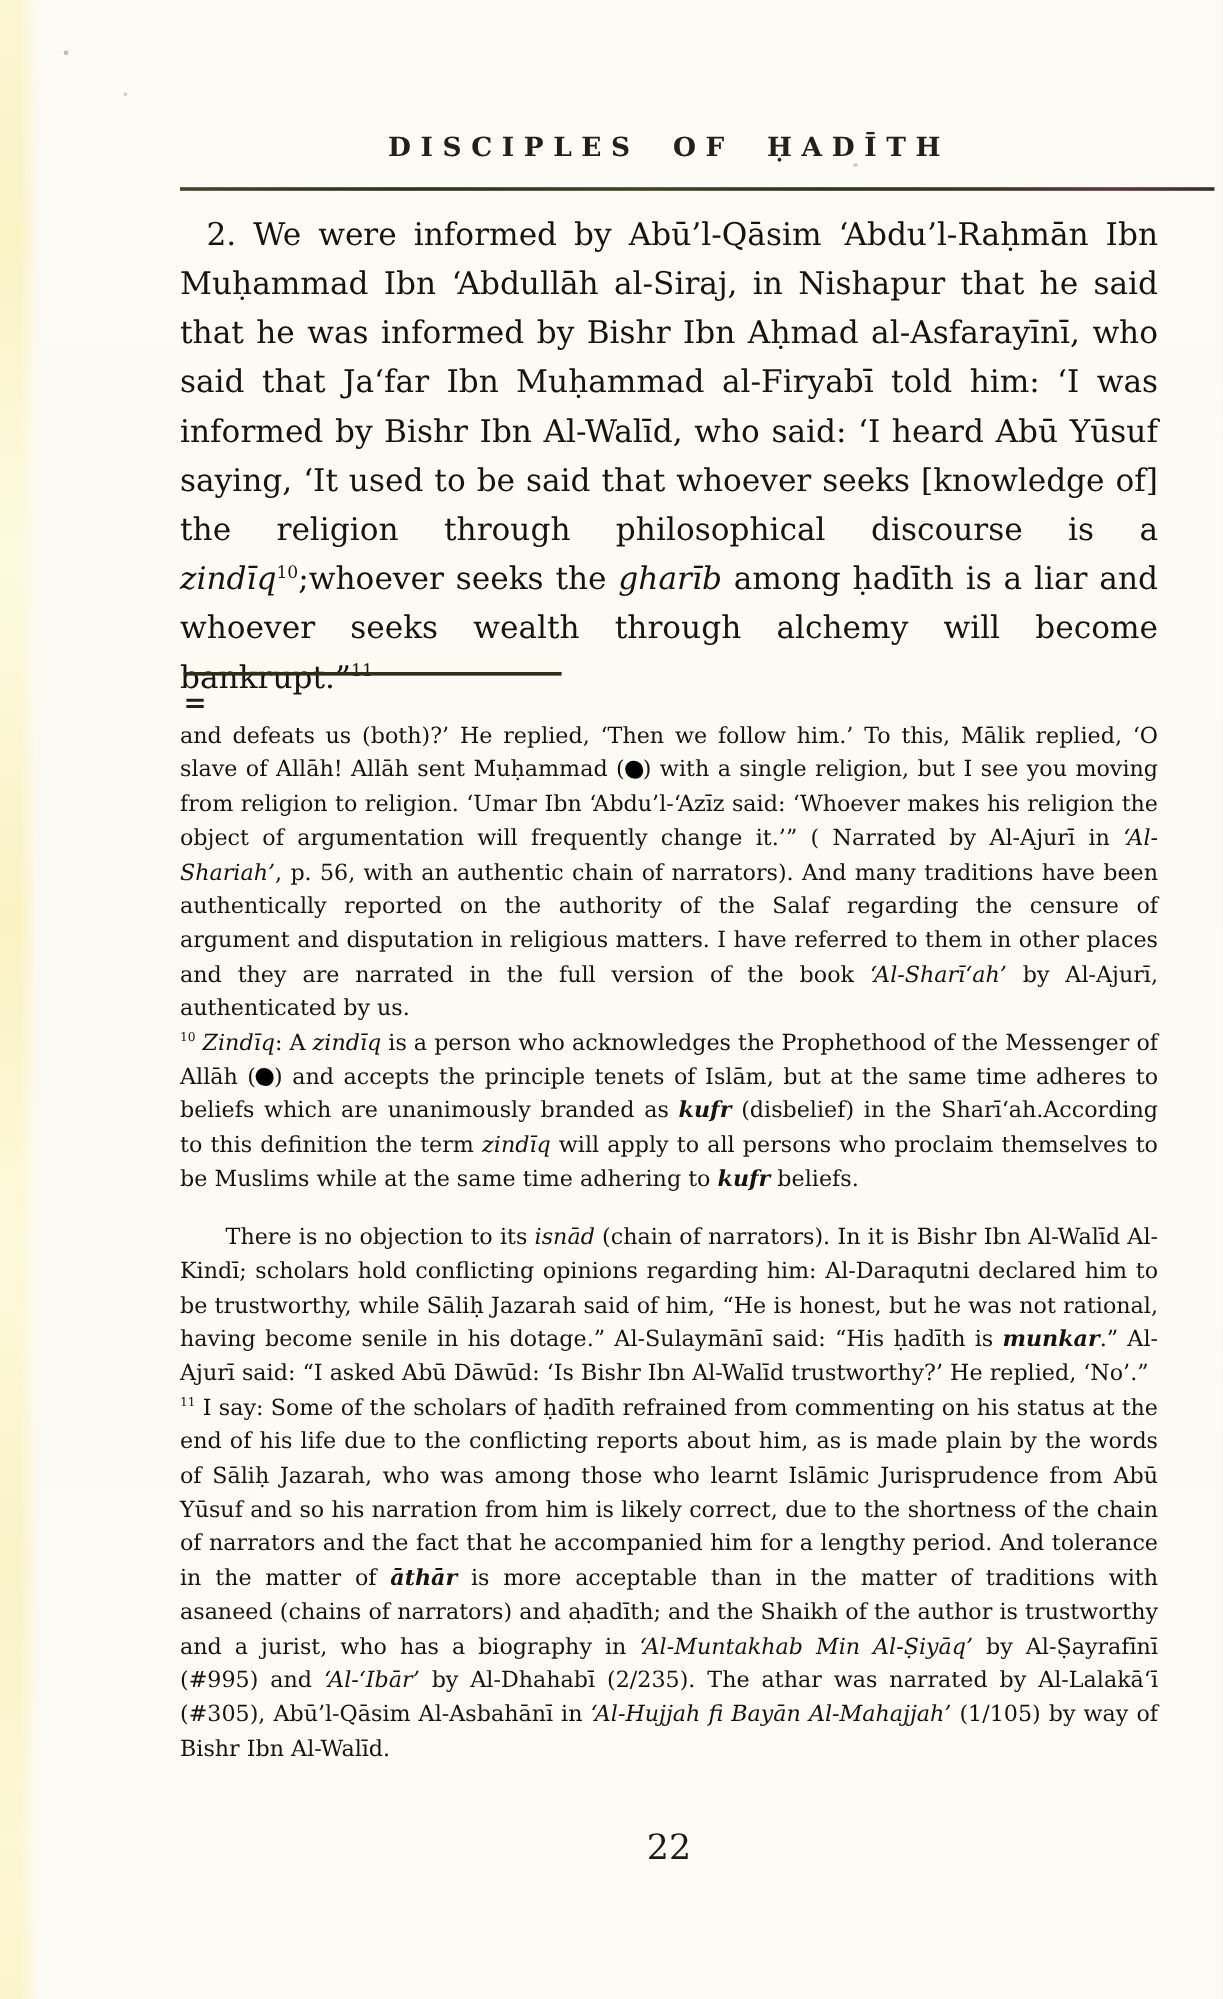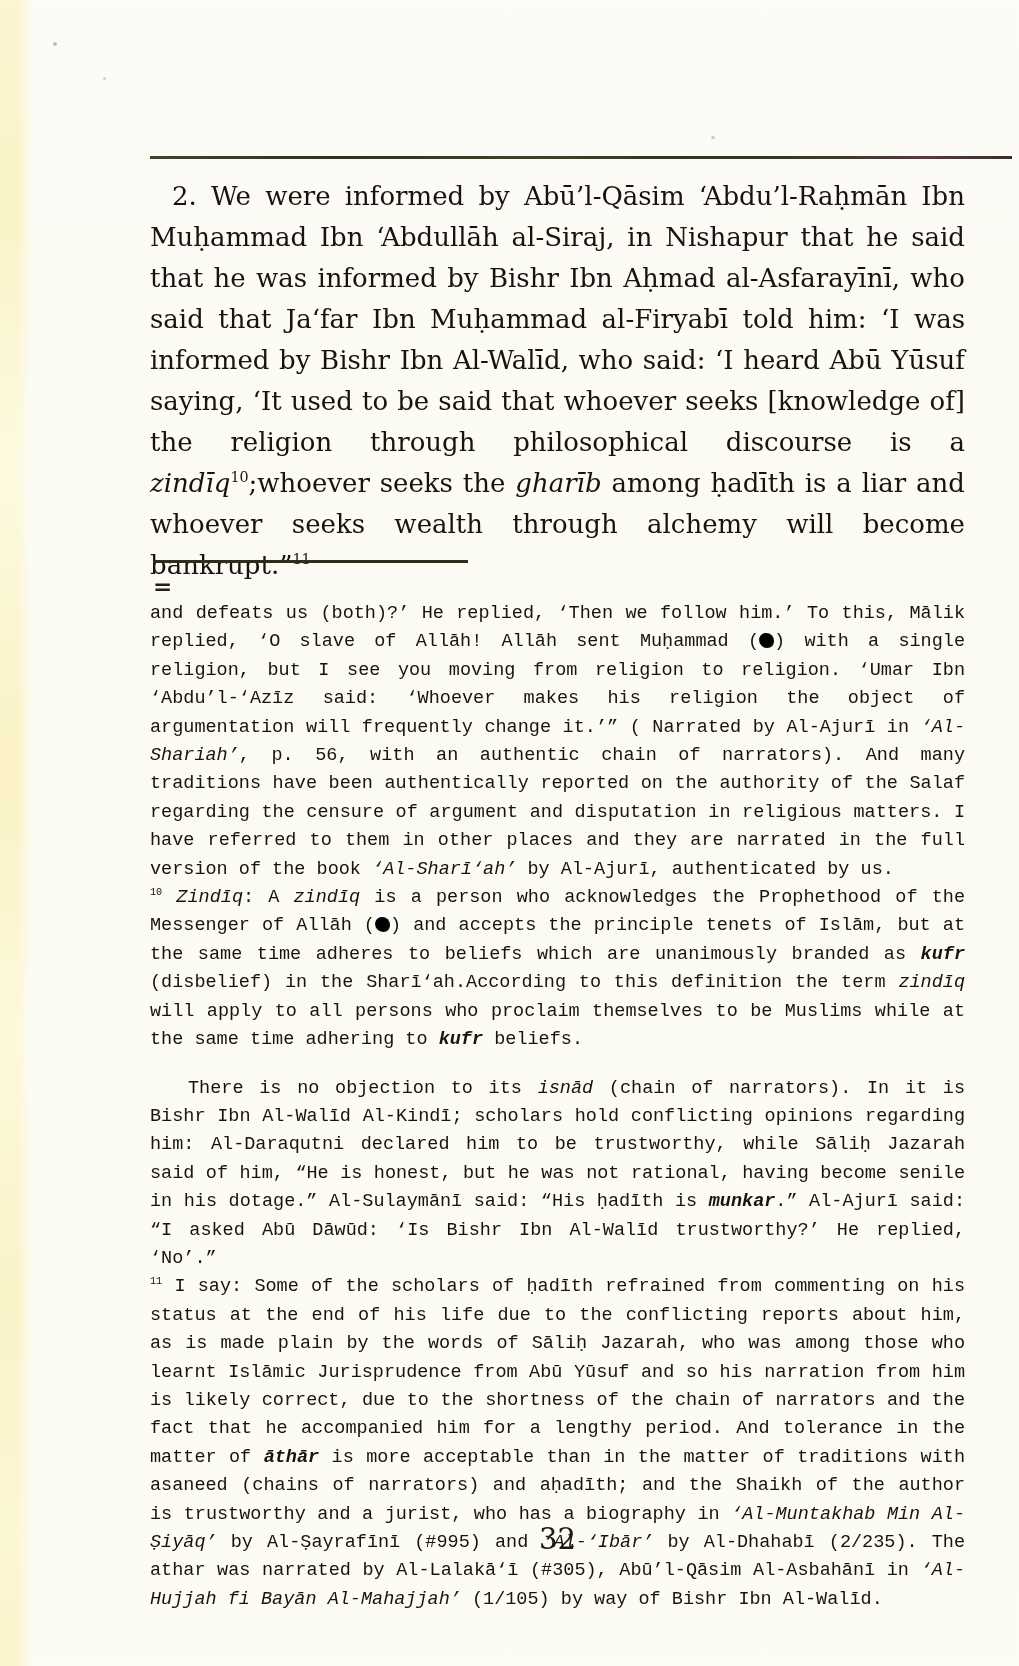--- a/index.html
+++ b/index.html
@@ -42,21 +42,21 @@
   .bit{font-style:italic;font-weight:bold;}
   .fn-sep{
     position:absolute;left:153px;top:560px;width:315px;height:2.5px;
     background:#2f2c1c;
   }
   .cont-marker{
     position:absolute;left:153px;top:572px;font-size:23px;font-weight:bold;color:#23201a;
   }
   .footnotes{
     position:absolute;left:150px;width:815px;top:600px;
-    font-size:18.5px;line-height:28.4px;text-align:justify;color:#17130e;font-family:Liberation Mono, monospace;
+    font-size:18.5px;line-height:28.4px;text-align:justify;color:#17130e;
   }
   .footnotes p{margin:0;}
   .footnotes p.indent{text-indent:38px;margin-top:20px;}
   .pbuh{
     display:inline-block;width:15px;height:15px;
     background:radial-gradient(circle at 45% 45%, #000 55%, #1d1d1d 80%, #000 100%);
     border-radius:46% 52% 42% 55%;
     vertical-align:-2px;
   }
   .page-number{
@@ -66,28 +66,31 @@
 </style>
 </head>
 <body>
 
 <div class="page">
   <div class="left-edge"></div>
   <div class="speck s1"></div>
   <div class="speck s2"></div>
   <div class="speck s3"></div>
 
+  <header>
+    <h1>DISCIPLES OF ḤADĪTH</h1>
+  </header>
   <div class="header-rule"></div>
 
   <p class="main-para"><span class="rn">2. We were informed by Abū’l-Qāsim ‘Abdu’l-Raḥmān Ibn Muḥammad Ibn ‘Abdullāh al-Siraj, in Nishapur that he said that he was informed by Bishr Ibn Aḥmad al-Asfarayīnī, who said that Ja‘far Ibn Muḥammad al-Firyabī told him: ‘I was informed by Bishr Ibn Al-Walīd, who said: ‘I heard Abū Yūsuf saying, ‘It used to be said that whoever seeks [knowledge of] the religion through philosophical discourse is a </span><span class="it">zindīq</span><sup>10</sup><span class="rn">;whoever seeks the </span><span class="it">gharīb</span><span class="rn">  among ḥadīth is a liar and whoever seeks wealth through alchemy will become bankrupt.”</span><sup>11</sup></p>
 
   <div class="fn-sep"></div>
   <div class="cont-marker">=</div>
 
   <section class="footnotes">
     <p><span class="rn">and defeats us (both)?’ He replied, ‘Then we follow him.’ To this, Mālik replied, ‘O slave of Allāh! Allāh sent Muḥammad (</span><span class="pbuh"></span><span class="rn">) with a single religion, but I see you moving from religion to religion. ‘Umar Ibn ‘Abdu’l-‘Azīz said: ‘Whoever makes his religion the object of argumentation will frequently change it.’” ( Narrated by Al-Ajurī in </span><span class="it">‘Al-Shariah’</span><span class="rn">, p. 56, with an authentic chain of narrators). And many traditions have been authentically reported on the authority of the Salaf regarding the censure of argument and disputation in religious matters. I have referred to them in other places and they are narrated in the full version of the book </span><span class="it">‘Al-Sharī‘ah’</span><span class="rn"> by Al-Ajurī, authenticated by us.</span></p>
     <p><sup>10</sup><span class="it"> Zindīq</span><span class="rn">: A </span><span class="it">zindīq</span><span class="rn"> is a person who acknowledges the Prophethood of the Messenger of Allāh (</span><span class="pbuh"></span><span class="rn">) and accepts the principle tenets of Islām, but at the same time adheres to beliefs which are unanimously branded as </span><span class="bit">kufr</span><span class="rn"> (disbelief) in the Sharī‘ah.According to this definition the term </span><span class="it">zindīq</span><span class="rn"> will apply to all persons who proclaim themselves to be Muslims while at the same time adhering to </span><span class="bit">kufr</span><span class="rn"> beliefs.</span></p>
     <p class="indent"><span class="rn">There is no objection to its </span><span class="it">isnād</span><span class="rn"> (chain of narrators). In it is Bishr Ibn Al-Walīd Al-Kindī; scholars hold conflicting opinions regarding him: Al-Daraqutni declared him to be trustworthy, while Sāliḥ Jazarah said of him, “He is honest, but he was not rational, having become senile in his dotage.” Al-Sulaymānī said: “His ḥadīth is </span><span class="bit">munkar</span><span class="rn">.” Al-Ajurī said: “I asked Abū Dāwūd: ‘Is Bishr Ibn Al-Walīd trustworthy?’ He replied, ‘No’.”</span></p>
     <p><sup>11</sup><span class="rn"> I say: Some of the scholars of ḥadīth refrained from commenting on his status at the end of his life due to the conflicting reports about him, as is made plain by the words of Sāliḥ Jazarah, who was among those who learnt Islāmic Jurisprudence from Abū Yūsuf and so his narration from him is likely correct, due to the shortness of the chain of narrators and the fact that he accompanied him for a lengthy period. And tolerance in the  matter of </span><span class="bit">āthār</span><span class="rn"> is more acceptable than in the matter of traditions with asaneed (chains of narrators) and aḥadīth; and the Shaikh of the author is trustworthy and a jurist, who has a biography in </span><span class="it">‘Al-Muntakhab Min Al-Ṣiyāq’</span><span class="rn"> by Al-Ṣayrafīnī (#995) and </span><span class="it">‘Al-‘Ibār’</span><span class="rn"> by Al-Dhahabī (2/235).  The athar was narrated by Al-Lalakā‘ī (#305), Abū’l-Qāsim Al-Asbahānī in </span><span class="it">‘Al-Hujjah fi Bayān Al-Mahajjah’</span><span class="rn"> (1/105) by way of Bishr Ibn Al-Walīd.</span></p>
   </section>
 
-  <div class="page-number">32</div>
+  <div class="page-number">22</div>
 </div>
 
 </body></html>

